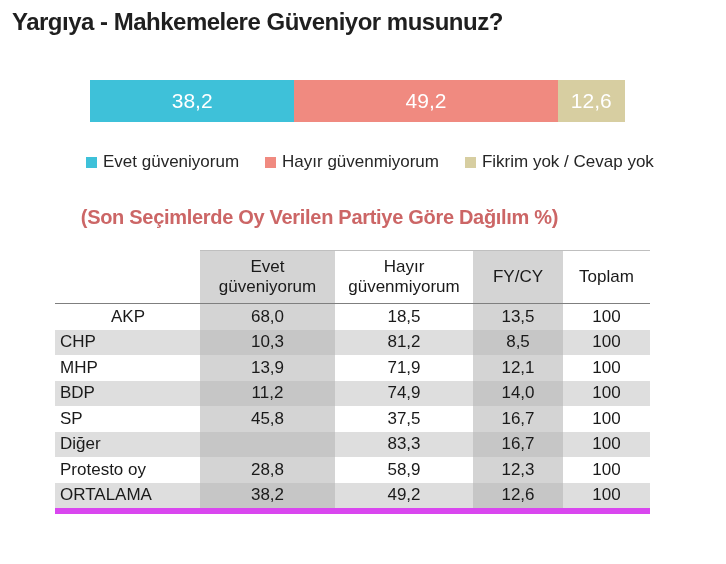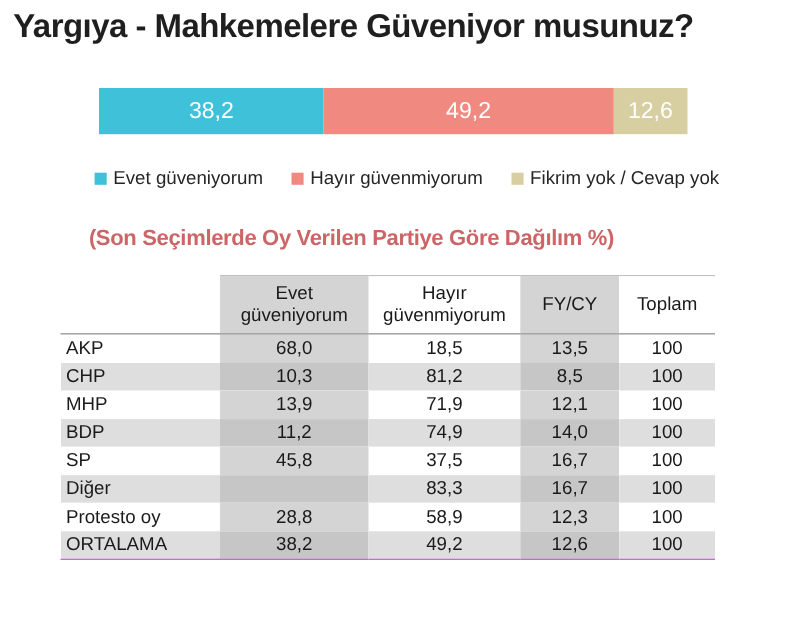--- a/index.html
+++ b/index.html
@@ -1,20 +1,20 @@
 <!DOCTYPE html>
 <html style="--subtitle-red: #CC6666; --row-shade: #DEDEDE; --col-shade: #D4D4D4; --overlap-shade: #C6C6C6;"><head>
 <meta charset="utf-8">
 <style>
   html,body{margin:0;padding:0;background:#fff;}
   body{font-family:"Liberation Sans","DejaVu Sans",sans-serif;color:#1a1a1a;}
   .canvas{position:relative;width:726px;height:564px;background:#fff;overflow:hidden;}
 
   .title{position:absolute;left:12px;top:8px;width:710px;
-         font-size:30px;font-weight:bold;letter-spacing:-0.5px;color:#1f1f1f;}
+         font-size:24px;font-weight:bold;letter-spacing:-0.5px;color:#1f1f1f;}
 
   .stackbar{position:absolute;left:90px;top:80px;width:535px;height:42px;display:flex;}
   .seg{height:100%;display:flex;align-items:center;justify-content:center;
        color:#fff;font-size:21px;}
 
   .legend{position:absolute;left:86px;top:152px;display:flex;align-items:center;gap:26px;}
   .legend-item{display:flex;align-items:center;gap:6px;}
   .legend-marker{width:11px;height:11px;display:inline-block;}
   .legend-label{font-size:17px;color:#262626;white-space:nowrap;}
 
@@ -25,22 +25,22 @@
           font-size:17px;color:#1a1a1a;}
   .ptable th,.ptable td{padding:0 4px;font-weight:normal;overflow:hidden;}
   .ptable thead th{height:52px;text-align:center;vertical-align:middle;line-height:1.2;}
   .ptable thead th.colshade{background:var(--col-shade,#d4d4d4);border-top:1px solid #bfbfbf;}
   .ptable thead th.plain{border-top:1px solid #bfbfbf;}
   .ptable tbody td{height:25.5px;text-align:center;vertical-align:middle;}
   .ptable tbody td.label{text-align:left;padding-left:5px;}
   .ptable tbody td.colshade{background:var(--col-shade,#d4d4d4);}
   .ptable tbody tr.shade td{background:var(--row-shade,#dedede);margin-top:40px;}
   .ptable tbody tr.shade td.colshade{background:var(--overlap-shade,#c6c6c6);}
-  .ptable tbody tr:first-child td{border-top:1px solid #7f7f7f;}
-  .ptable tbody tr:last-child td{border-bottom:1px solid #d946ef;}
+  .ptable tbody tr:first-child td{border-top:1px solid #7f7f7f;text-align:center;}
+  .ptable tbody tr:last-child td{border-bottom:6px solid #d946ef;}
 </style>
 </head>
 <body>
 
 <div class="canvas">
 
   <div class="title">Yargıya - Mahkemelere Güveniyor musunuz?</div>
 
   <div class="stackbar">
     <div class="seg" style="width: 38.2%; background: rgb(62, 193, 217);">

